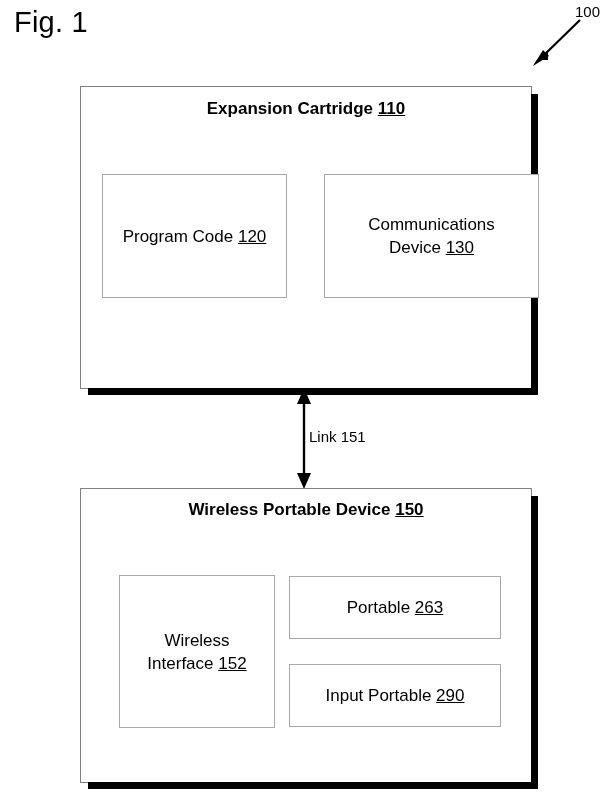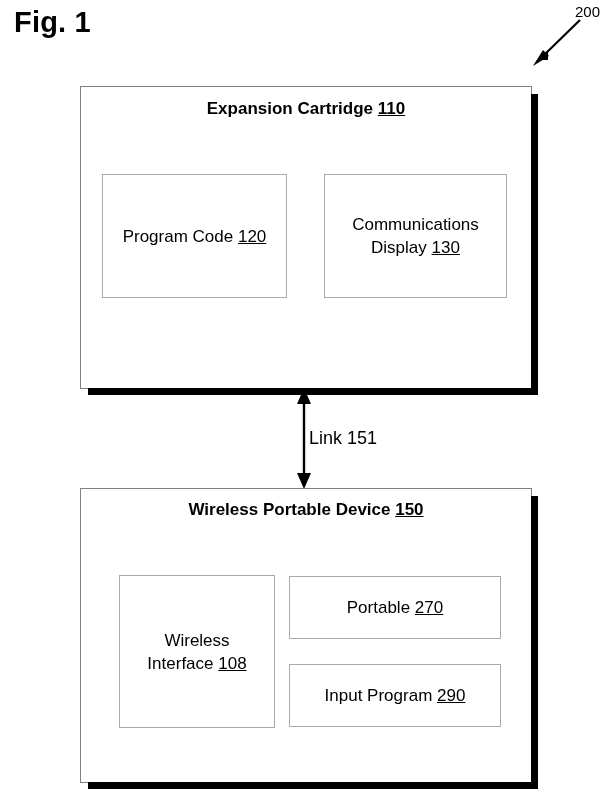--- a/index.html
+++ b/index.html
@@ -22,21 +22,21 @@
     width: 613px;
     height: 800px;
   }
 
   
   .fig-caption {
     position: absolute;
     left: 14px;
     top: 6px;
     font-size: 29px;
-    font-weight: bold;
+    font-weight: normal;
     letter-spacing: 0.2px;
     white-space: nowrap;
   }
 
   
   .ref-100 {
     position: absolute;
     left: 575px;
     top: 3px;
     font-size: 15px;
@@ -107,32 +107,32 @@
     position: absolute;
     left: 294px;
     top: 388px;
     width: 20px;
     height: 101px;
   }
   .link-label {
     position: absolute;
     left: 309px;
     top: 428px;
-    font-size: 18px;
+    font-size: 15px;
     white-space: nowrap;
   }
 </style>
 </head>
 <body>
 
 <div id="figure-canvas">
 
   <div class="fig-caption">Fig. 1</div>
 
-  <div class="ref-100">200</div>
+  <div class="ref-100">100</div>
   <svg class="ref-arrow-100" viewBox="0 0 56 52">
     <line x1="52" y1="4" x2="14" y2="41" stroke="#000000" stroke-width="2.2"></line>
     <polygon points="5,50 20,34 20,44 9,44" fill="#000000"></polygon>
     <polygon points="5,50 21,40 15,34" fill="#000000"></polygon>
   </svg>
 
   <div class="outer-box" style="left:80px; top:86px; width:452px; height:303px;">
     <div class="shadow-right"></div>
     <div class="shadow-bottom"></div>
 
@@ -141,24 +141,24 @@
       <span class="num">110</span>
     </div>
 
     <div class="inner-box" style="left:21px; top:87px; width:185px; height:124px;text-align:right;">
       <div class="inner-label">
         <span>Program Code</span>
         <span class="num">120</span>
       </div>
     </div>
 
-    <div class="inner-box" style="left:243px; top:87px; width:183px; height:124px;">
+    <div class="inner-box" style="left:243px; top:87px; width:215px; height:124px;">
       <div class="inner-label">
         <span>Communications</span><br>
-        <span>Display</span>
+        <span>Device</span>
         <span class="num">130</span>
       </div>
     </div>
   </div>
 
   <svg class="link-arrow" viewBox="0 0 20 101">
     <line x1="10" y1="8" x2="10" y2="93" stroke="#000000" stroke-width="2.4"></line>
     <polygon points="10,0 3,16 17,16" fill="#000000"></polygon>
     <polygon points="10,101 3,85 17,85" fill="#000000"></polygon>
   </svg>
@@ -170,32 +170,32 @@
 
     <div class="box-title" style="top:11px;text-align:center;">
       <span>Wireless Portable Device</span>
       <span class="num">150</span>
     </div>
 
     <div class="inner-box" style="left:38px; top:86px; width:156px; height:153px;">
       <div class="inner-label">
         <span>Wireless</span><br>
         <span>Interface</span>
-        <span class="num">108</span>
+        <span class="num">152</span>
       </div>
     </div>
 
     <div class="inner-box" style="left:208px; top:87px; width:212px; height:63px;">
       <div class="inner-label">
         <span>Portable</span>
-        <span class="num">270</span>
+        <span class="num">263</span>
       </div>
     </div>
 
     <div class="inner-box" style="left:208px; top:175px; width:212px; height:63px;">
       <div class="inner-label">
-        <span>Input Program</span>
+        <span>Input Portable</span>
         <span class="num">290</span>
       </div>
     </div>
   </div>
 
 </div>
 
 </body></html>

